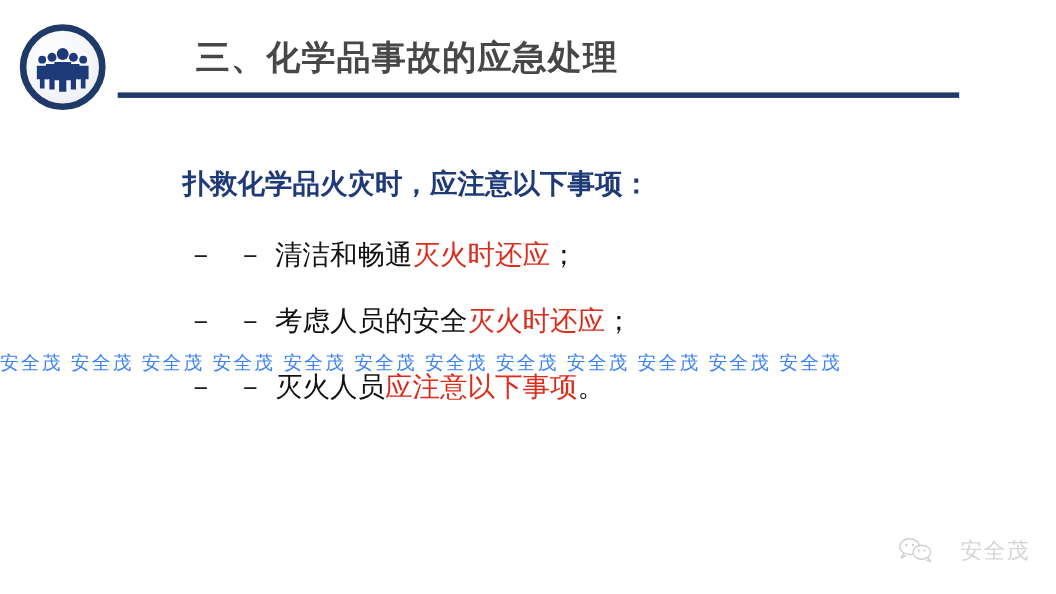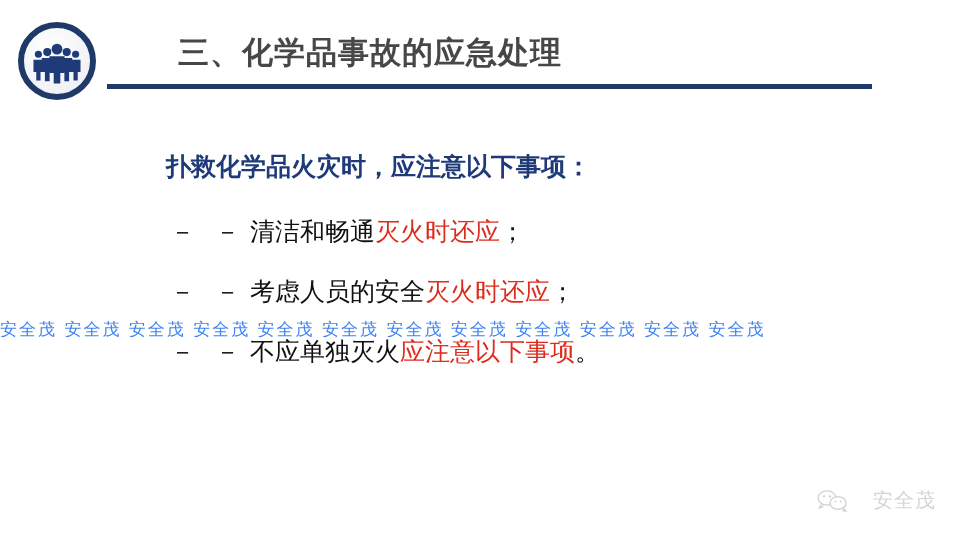--- a/index.html
+++ b/index.html
@@ -116,21 +116,21 @@
     letter-spacing: 2px;
     user-select: none;
   }
 
   
   .brand {
     position: absolute;
     right: 24px;
     bottom: 26px;
     display: flex;
-    align-items: flex-end;
+    align-items: flex-start;
     gap: 23px;
     opacity: 0.42;
   }
   .brand-icon {
     width: 34px;
     height: 26px;
   }
   .brand-name {
     font-size: 20px;
     color: #9a9a9a;
@@ -179,21 +179,21 @@
       <div class="bullet">
         <span class="dash">－ －</span><span>清洁和畅通</span><span class="hl">灭火时还应</span><span class="punc">；</span>
       </div>
 
       <div class="bullet">
         <span class="dash">－ －</span><span>考虑人员的安全</span><span class="hl">灭火时还应</span><span class="punc">；</span>
       </div>
 
 
       <div class="bullet">
-        <span class="dash">－ －</span><span>不应单独灭火</span><span class="hl">应注意以下事项</span><span class="punc">。</span>
+        <span class="dash">－ －</span><span>灭火人员</span><span class="hl">应注意以下事项</span><span class="punc">。</span>
       </div>
 
     </div>
   </div>
 
   <div class="wm-band">安全茂 安全茂 安全茂 安全茂 安全茂 安全茂 安全茂 安全茂 安全茂 安全茂 安全茂 安全茂</div>
 
   <div class="brand">
     <svg class="brand-icon" viewBox="0 0 34 26">
       <g fill="none" stroke="#8f8f8f" stroke-width="1.3">

